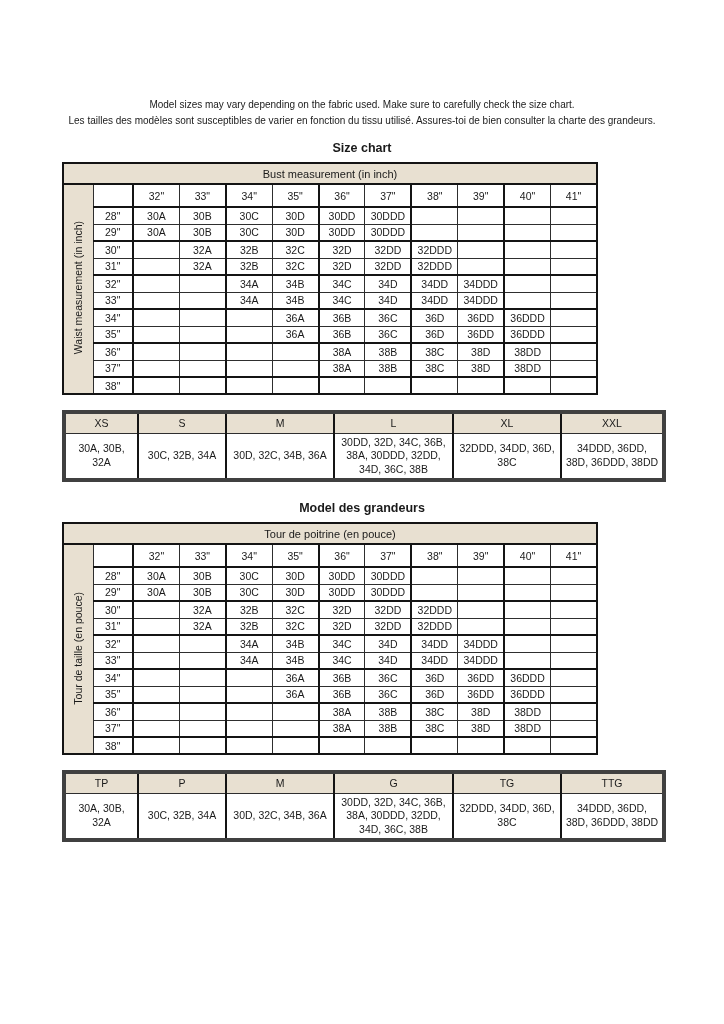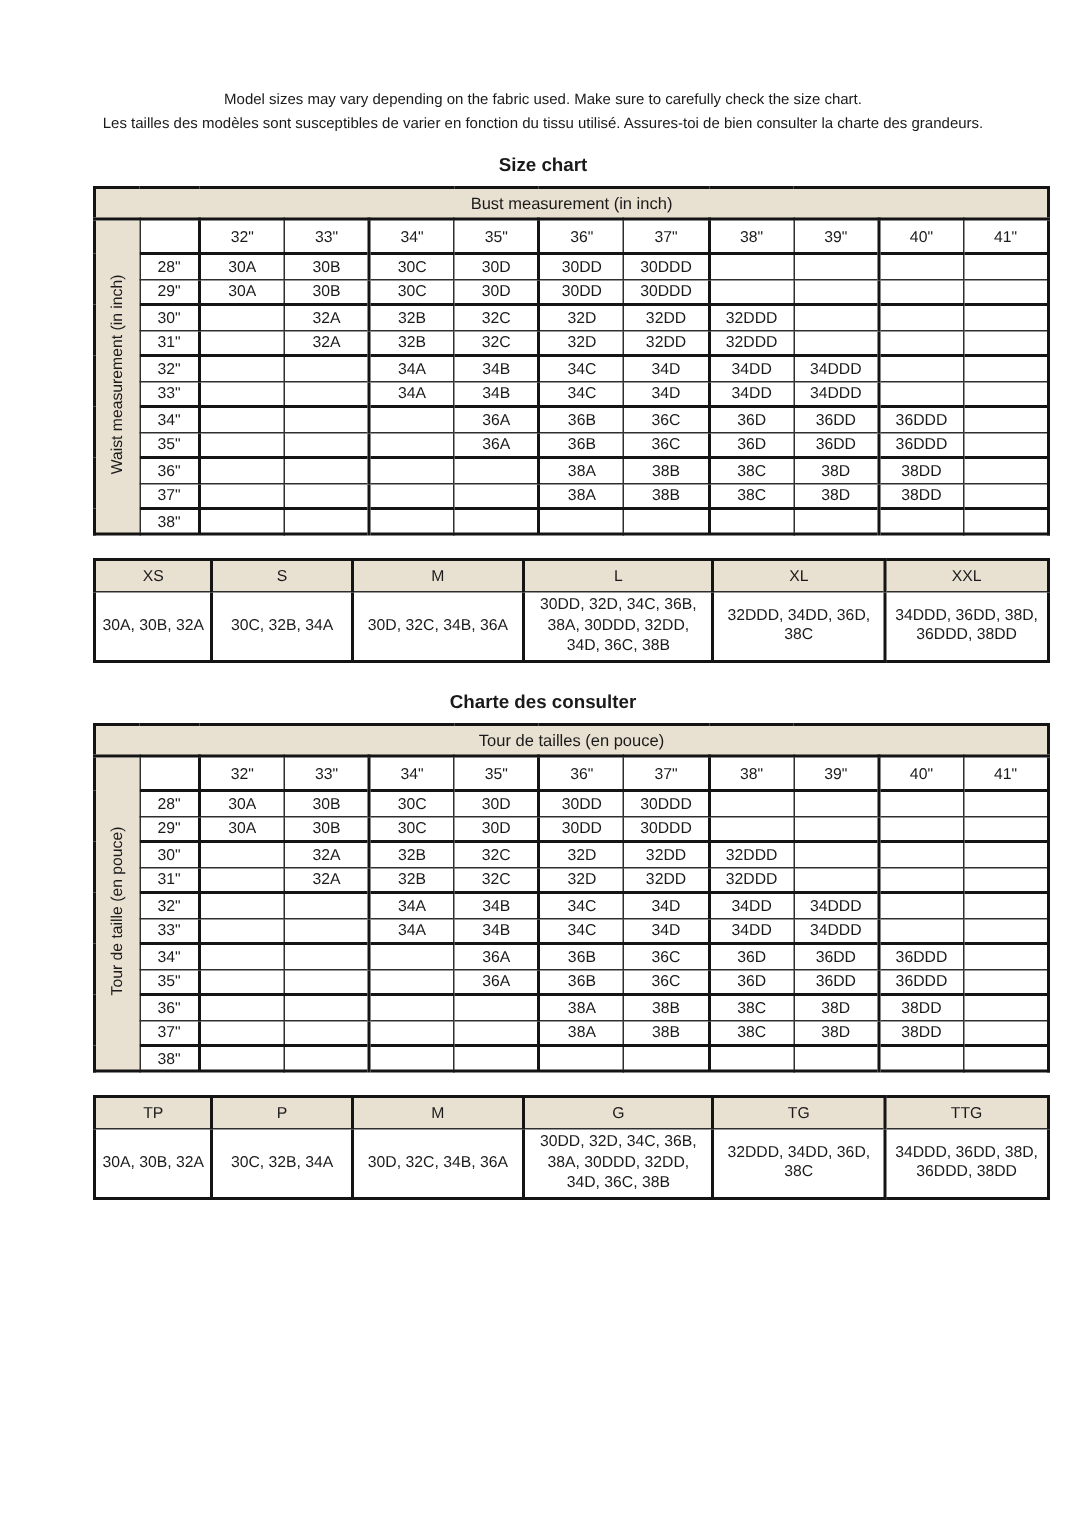--- a/index.html
+++ b/index.html
@@ -2,31 +2,31 @@
 <html style="--band-bg: #e8e0d1;"><head>
 <meta charset="utf-8">
 <style>
   * { box-sizing: border-box; }
   html, body { margin: 0; padding: 0; }
   body {
     width: 724px; height: 1024px; background: #ffffff;
     font-family: "Liberation Sans", "DejaVu Sans", sans-serif;
     color: #1a1a1a;
   }
-  .content { width: 600px; margin: 0 auto; padding-top: 59px; }
+  .content { width: 600px; margin: 0 auto; padding-top: 97px; }
 
   .intro { margin: 0; text-align: center; font-size: 10px; line-height: 16px; }
 
   .section-title {
     margin: 12px 0 7px; text-align: center;
     font-size: 12.5px; font-weight: bold; line-height: 14px;
   }
   .section-title.fr { margin-top: 19px; }
 
-  table { border-collapse: collapse; width: 638px; table-layout: fixed; }
+  table { border-collapse: collapse; width: 536px; table-layout: fixed; }
 
   
   .measure-table { border: 2px solid #141414; margin-bottom: 15px; }
   .measure-table td {
     border: 1px solid #2e2e2e; text-align: center; vertical-align: middle;
     font-size: 10.5px; padding: 0; overflow: hidden; white-space: nowrap;
   }
   .measure-table td.band {
     background: var(--band-bg, #e8e0d1); height: 21px; font-size: 11px;
     border-bottom: 2px solid #141414;
@@ -37,21 +37,21 @@
   .measure-table td.vlabel span {
     writing-mode: vertical-rl; transform: rotate(180deg);
     display: inline-block; font-size: 10.5px; white-space: nowrap;
   }
   .measure-table tr.group-start td { border-top: 2px solid #141414; }
   .measure-table td.thickL { border-left: 2px solid #141414; }
   col.c-vlabel { width: 30px; }
   col.c-rowhead { width: 40px; }
 
   
-  .letter-table { border: 2px solid #404040; }
+  .letter-table { border: 4px solid #404040; }
   .letter-table td {
     border: 2px solid #141414; text-align: center; vertical-align: middle;
     font-size: 10.5px;
   }
   .letter-table td.lhead {
     background: var(--band-bg, #e8e0d1); height: 21px;
     border-bottom: 1px solid #2e2e2e;
   }
   .letter-table td.lval {
     height: 47px; border-top: 1px solid #2e2e2e;
@@ -264,31 +264,31 @@
           <td class="lval">30A, 30B, 32A</td>
           <td class="lval">30C, 32B, 34A</td>
           <td class="lval">30D, 32C, 34B, 36A</td>
           <td class="lval">30DD, 32D, 34C, 36B, 38A, 30DDD, 32DD, 34D, 36C, 38B</td>
           <td class="lval">32DDD, 34DD, 36D, 38C</td>
           <td class="lval">34DDD, 36DD, 38D, 36DDD, 38DD</td>
         </tr>
       </tbody>
     </table>
 
-  <h2 class="section-title fr">Charte des consulter</h2>
+  <h2 class="section-title fr">Model des grandeurs</h2>
 
   <table class="measure-table" id="table-fr">
     <colgroup>
         <col class="c-vlabel">
         <col class="c-rowhead">
         <col span="10">
       </colgroup>
   <tbody>
         <tr>
-          <td class="band" colspan="12">Tour de tailles (en pouce)</td>
+          <td class="band" colspan="12">Tour de poitrine (en pouce)</td>
         </tr>
         <tr class="colhead-row">
           <td class="vlabel" rowspan="12"><span>Tour de taille (en pouce)</span></td>
           <td></td>
           <td class="thickL">32"</td>
           <td>33"</td>
           <td class="thickL">34"</td>
           <td>35"</td>
           <td class="thickL">36"</td>
           <td>37"</td>

